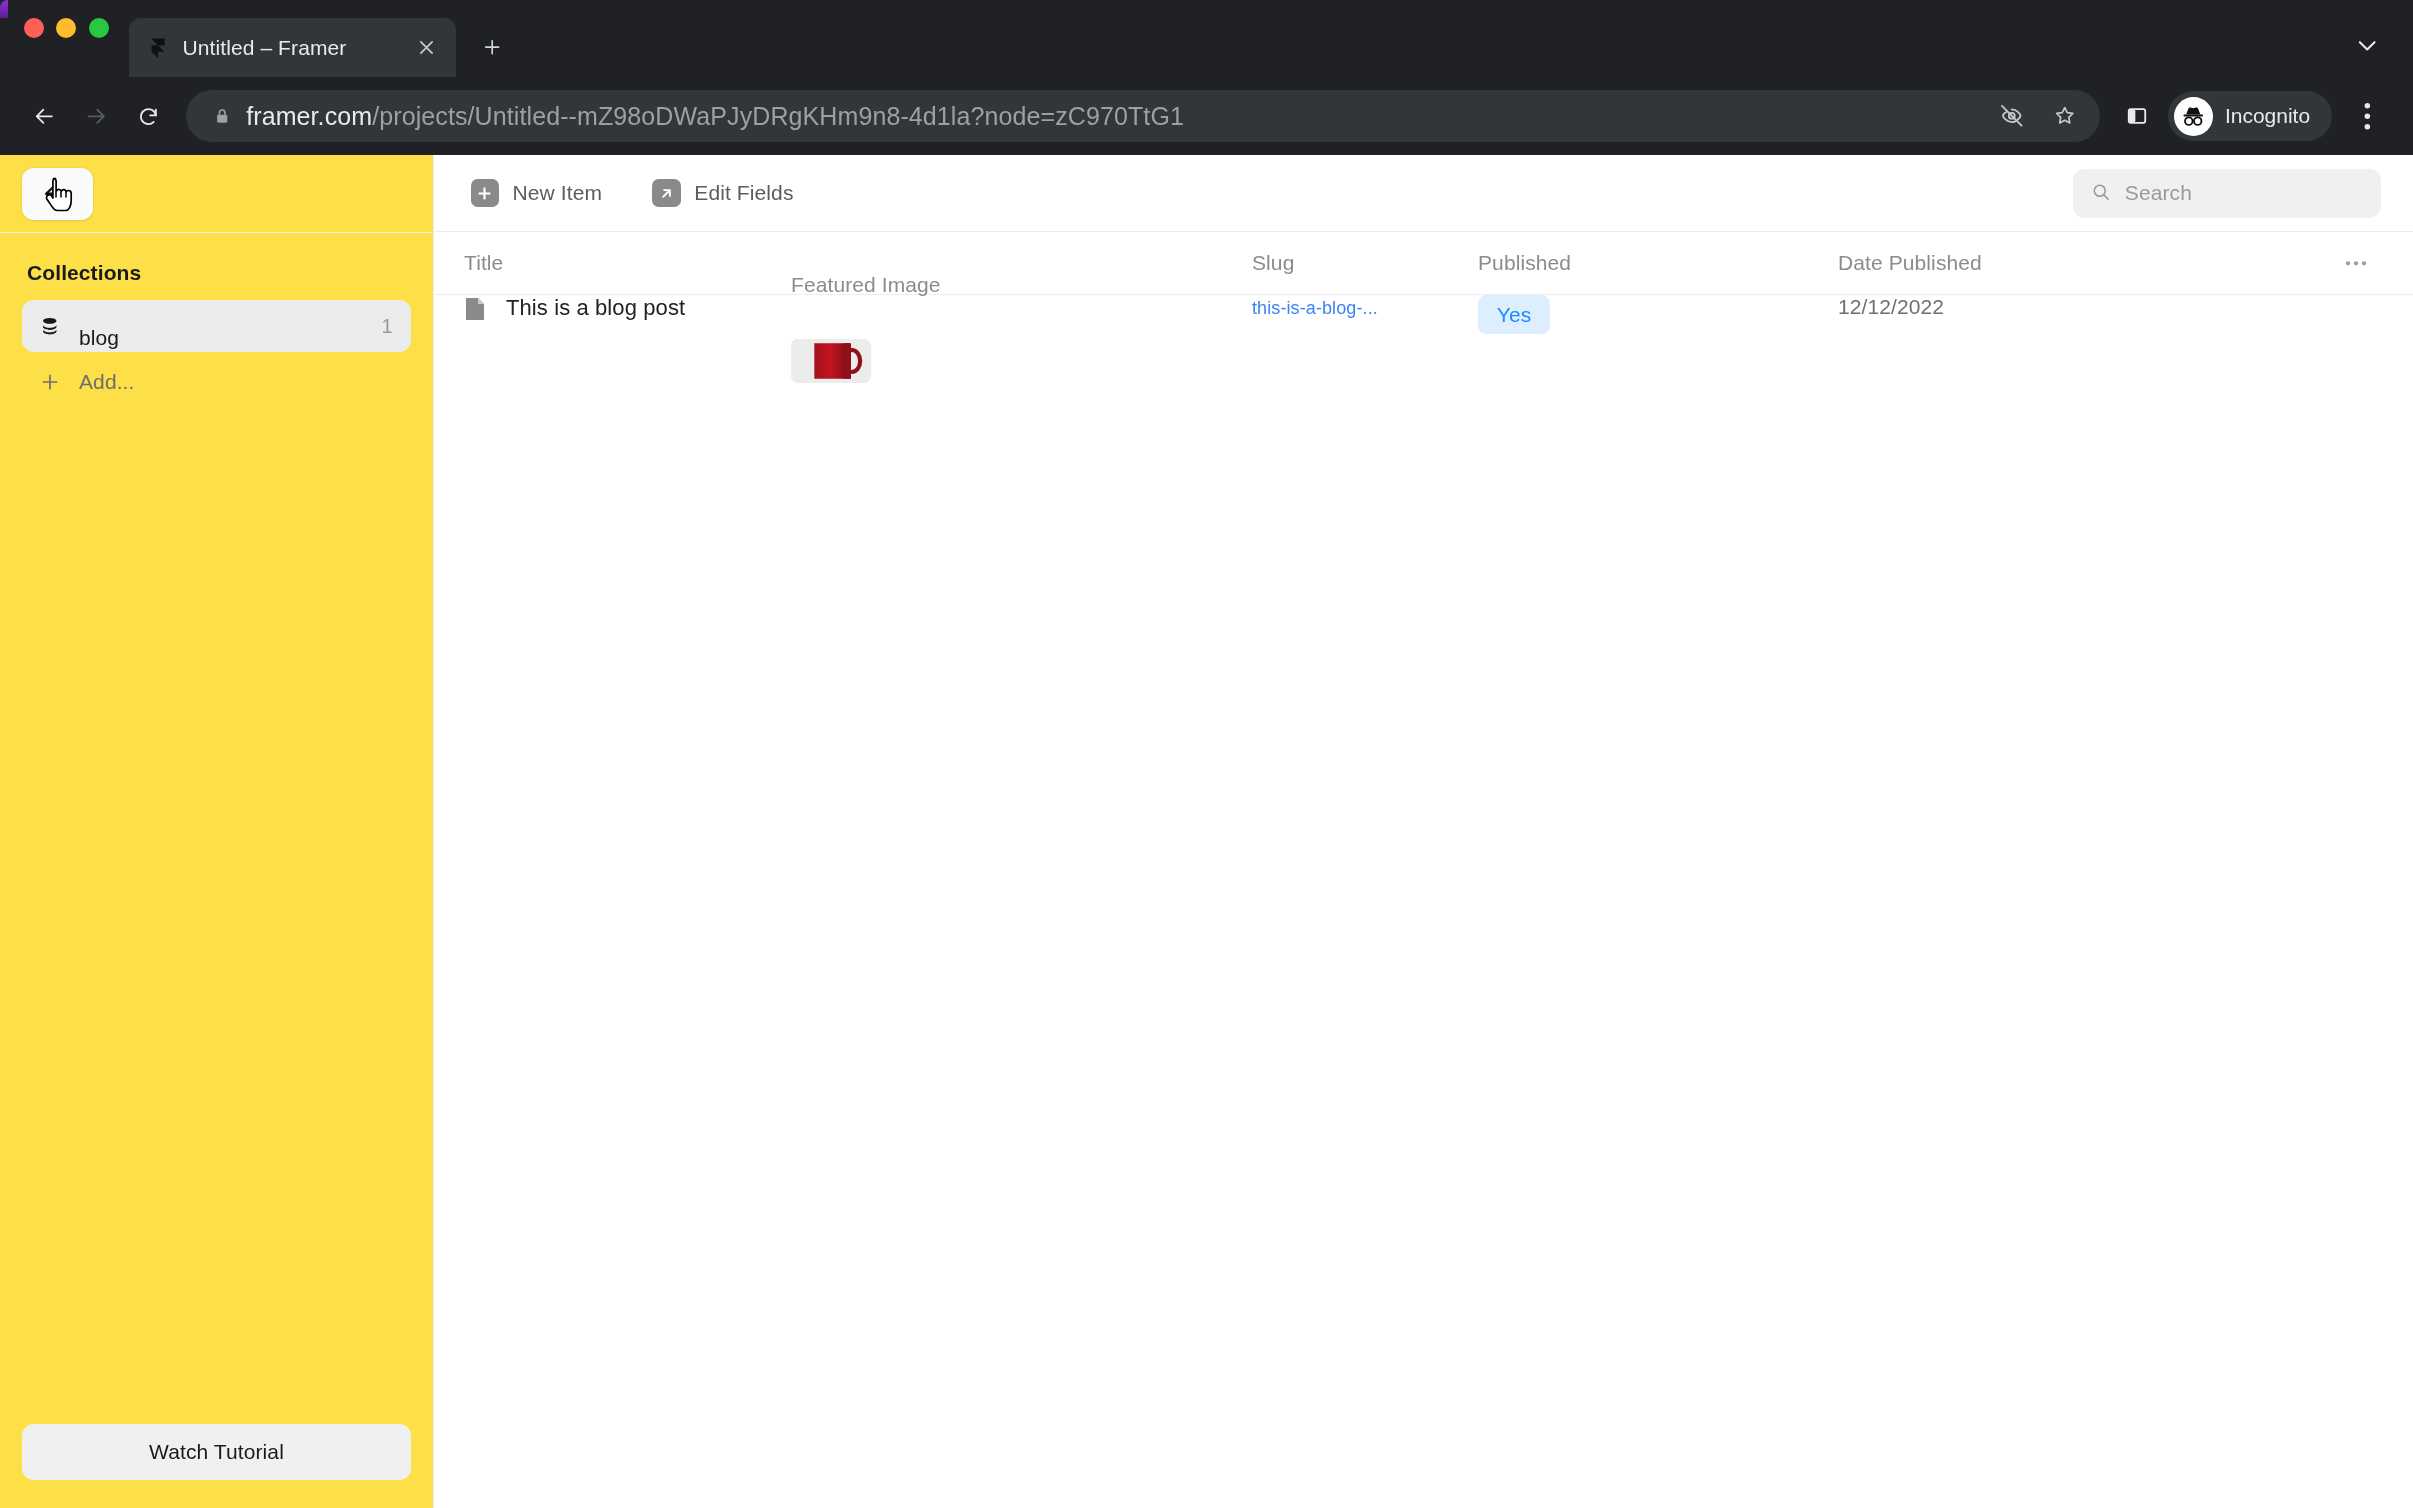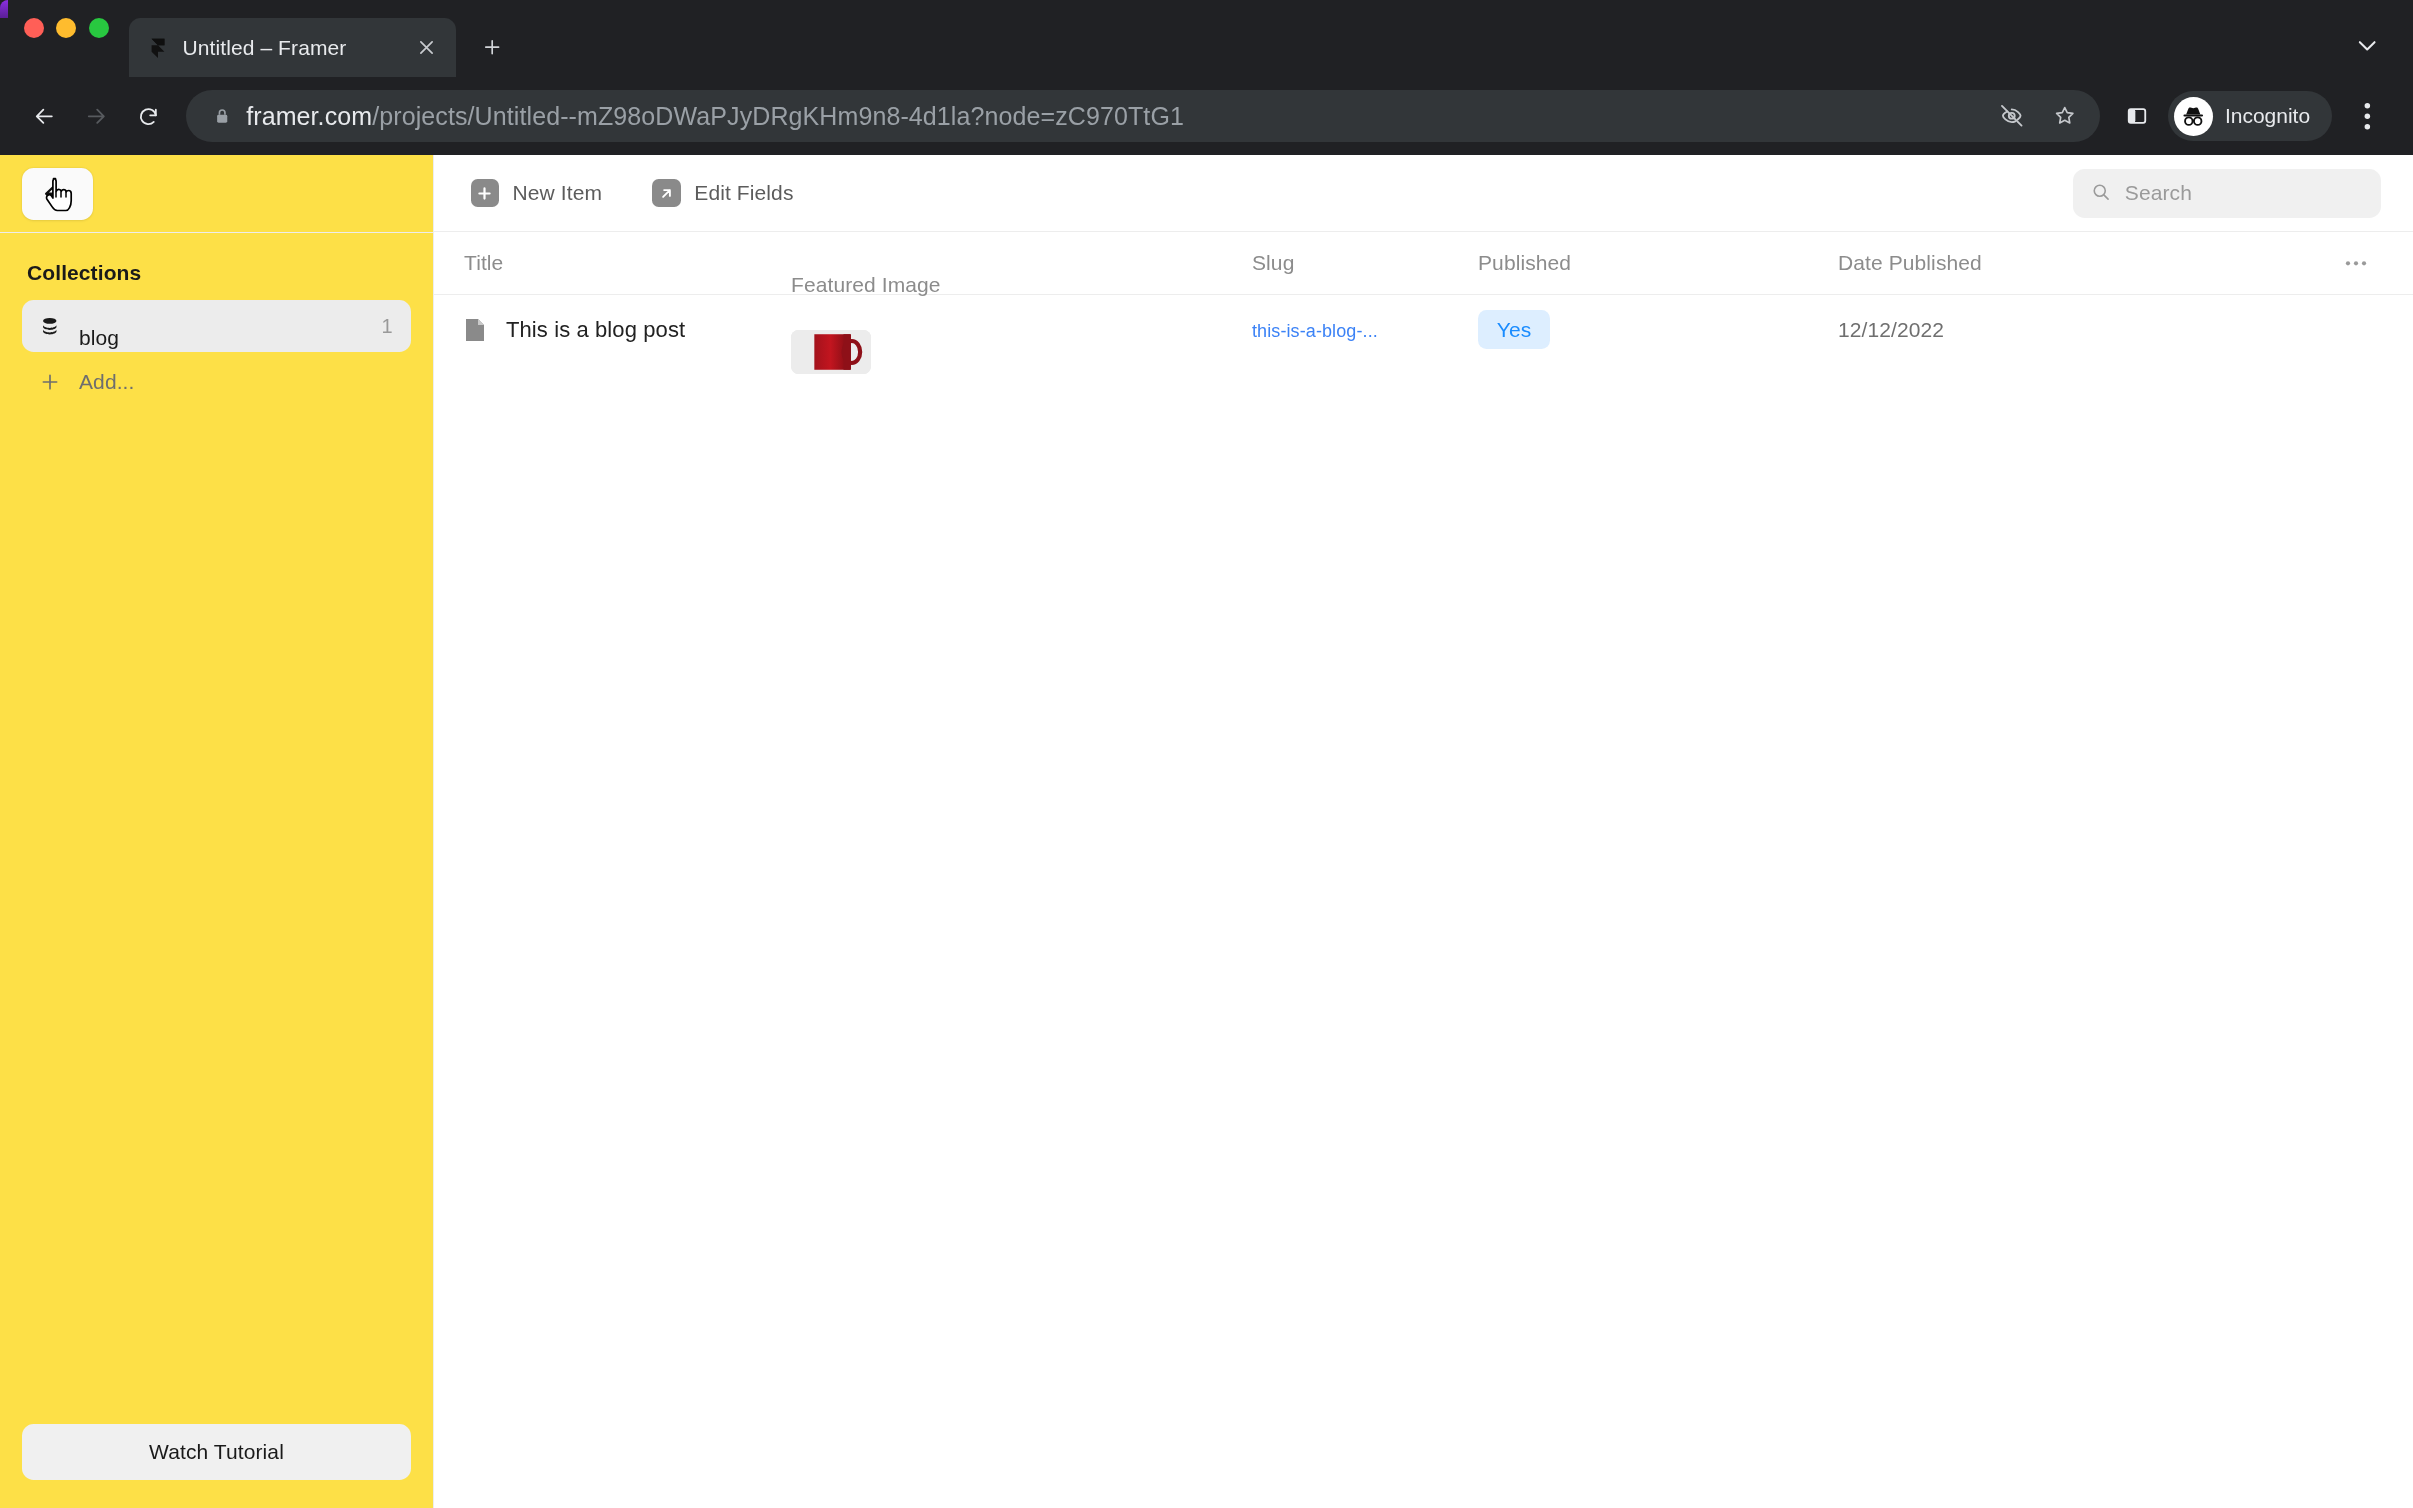--- a/index.html
+++ b/index.html
@@ -402,21 +402,21 @@
   .col-image    { width: 461px; flex: 0 0 461px; margin-top: 44px; }
   .col-slug     { width: 226px; flex: 0 0 226px; }
   .col-pub      { width: 360px; flex: 0 0 360px; }
   .col-date     { flex: 1; }
   .col-more     { width: 50px; flex: 0 0 50px; display: flex; align-items: center; justify-content: center; }
   .col-more svg { width: 22px; height: 6.7px; }
 
   .table-row {
     height: 69px;
     display: flex;
-    align-items: center;
+    align-items: flex-start;
     padding: 0 32px 0 0;
   }
   .cell { font-size: 21px; color: #2b2b2b; padding-left: 5px; letter-spacing: 0.1px; }
 
   .title-cell {
     display: flex;
     align-items: center;
     gap: 20px;
     padding-left: 30px;
   }

